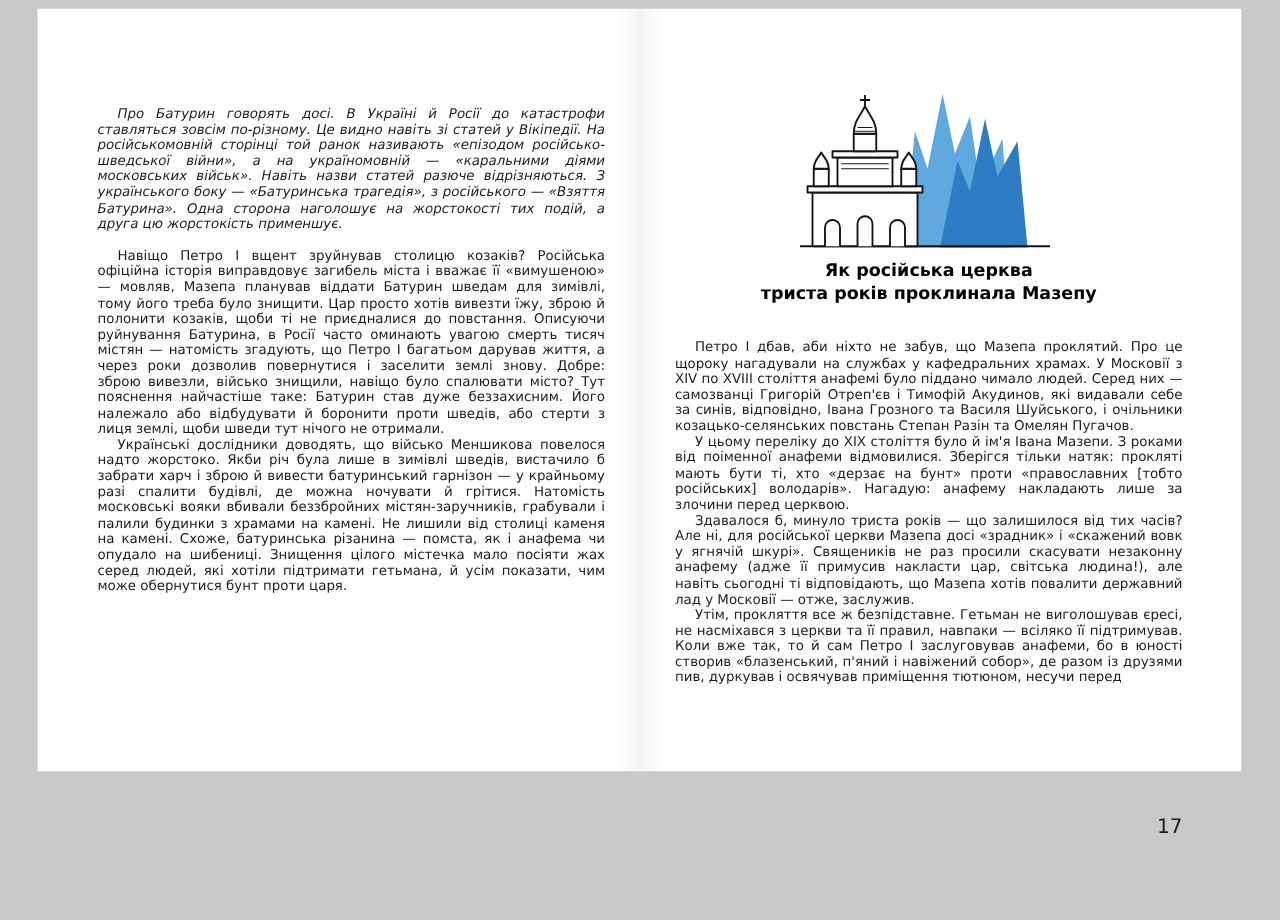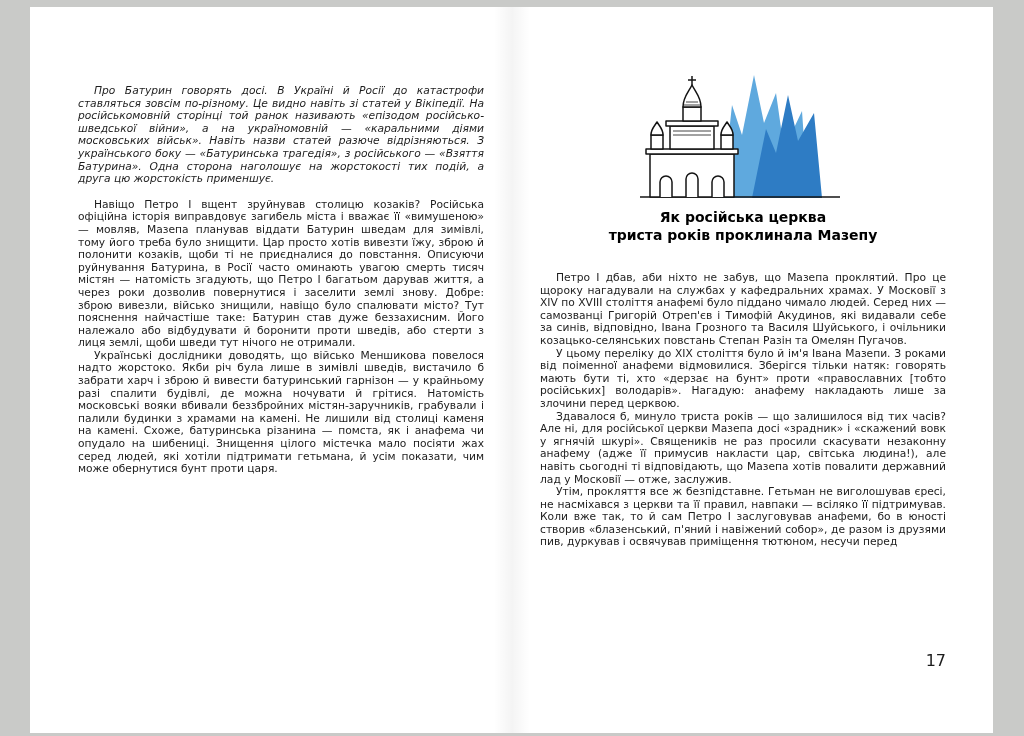--- a/index.html
+++ b/index.html
@@ -3,21 +3,21 @@
 <meta charset="utf-8">
 <style>
   html,body{margin:0;padding:0;}
   body{
     width:1024px;height:736px;
     background:#c9cac8;
     font-family:"DejaVu Sans","Liberation Sans",sans-serif;
     position:relative;overflow:hidden;
   }
   .spread{
-    position:absolute;left:30px;top:7px;width:963px;height:726px;
+    position:absolute;left:30px;top:7px;width:963px;height:610px;
     background:#ffffff;
   }
   .gutter{
     position:absolute;left:50%;top:0;width:36px;height:100%;
     transform:translateX(-50%);
     background:linear-gradient(to right,rgba(0,0,0,0) 0%,rgba(0,0,0,0.045) 50%,rgba(0,0,0,0) 100%);
   }
   .col{
     position:absolute;width:406px;
     color:#1c1c1c;font-size:10.7px;line-height:12.6px;
@@ -83,19 +83,19 @@
         </g>
       </svg>
     </div>
 
     <div class="heading">
       <div>Як російська церква</div>
       <div>триста років проклинала Мазепу</div>
     </div>
 
     <p>Петро І дбав, аби ніхто не забув, що Мазепа проклятий. Про це щороку нагадували на службах у кафедральних храмах. У Московії з XIV по XVIII століття анафемі було піддано чимало людей. Серед них — самозванці Григорій Отреп'єв і Тимофій Акудинов, які видавали себе за синів, відповідно, Івана Грозного та Василя Шуйського, і очільники козацько-селянських повстань Степан Разін та Омелян Пугачов.</p>
-    <p>У цьому переліку до XIX століття було й ім'я Івана Мазепи. З роками від поіменної анафеми відмовилися. Зберігся тільки натяк: говорять мають бути ті, хто «дерзає на бунт» проти «православних [тобто російських] володарів». Нагадую: анафему накладають лише за злочини перед церквою.</p>
+    <p>У цьому переліку до XIX століття було й ім'я Івана Мазепи. З роками від поіменної анафеми відмовилися. Зберігся тільки натяк: прокляті мають бути ті, хто «дерзає на бунт» проти «православних [тобто російських] володарів». Нагадую: анафему накладають лише за злочини перед церквою.</p>
     <p>Здавалося б, минуло триста років — що залишилося від тих часів? Але ні, для російської церкви Мазепа досі «зрадник» і «скажений вовк у ягнячій шкурі». Священиків не раз просили скасувати незаконну анафему (адже її примусив накласти цар, світська людина!), але навіть сьогодні ті відповідають, що Мазепа хотів повалити державний лад у Московії — отже, заслужив.</p>
     <p>Утім, прокляття все ж безпідставне. Гетьман не виголошував єресі, не насміхався з церкви та її правил, навпаки — всіляко її підтримував. Коли вже так, то й сам Петро І заслуговував анафеми, бо в юності створив «блазенський, п'яний і навіжений собор», де разом із друзями пив, дуркував і освячував приміщення тютюном, несучи перед</p>
   </div>
 
   <div class="pageno">17</div>
 </div>
 
 </body></html>

